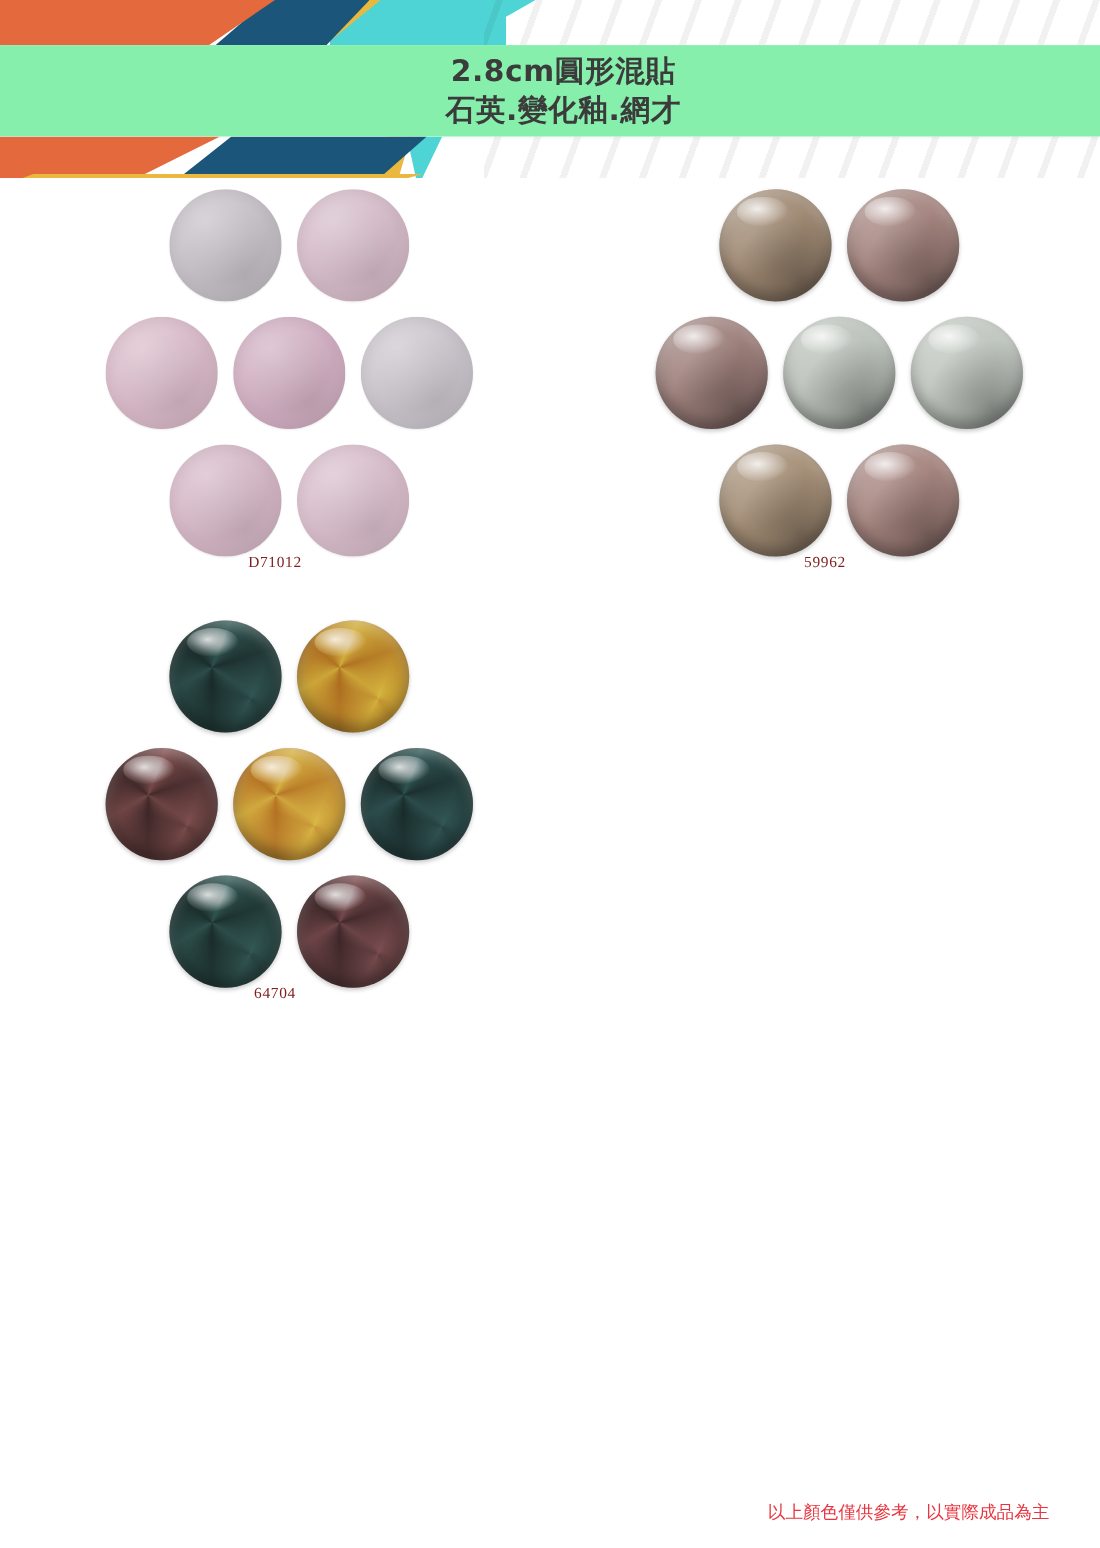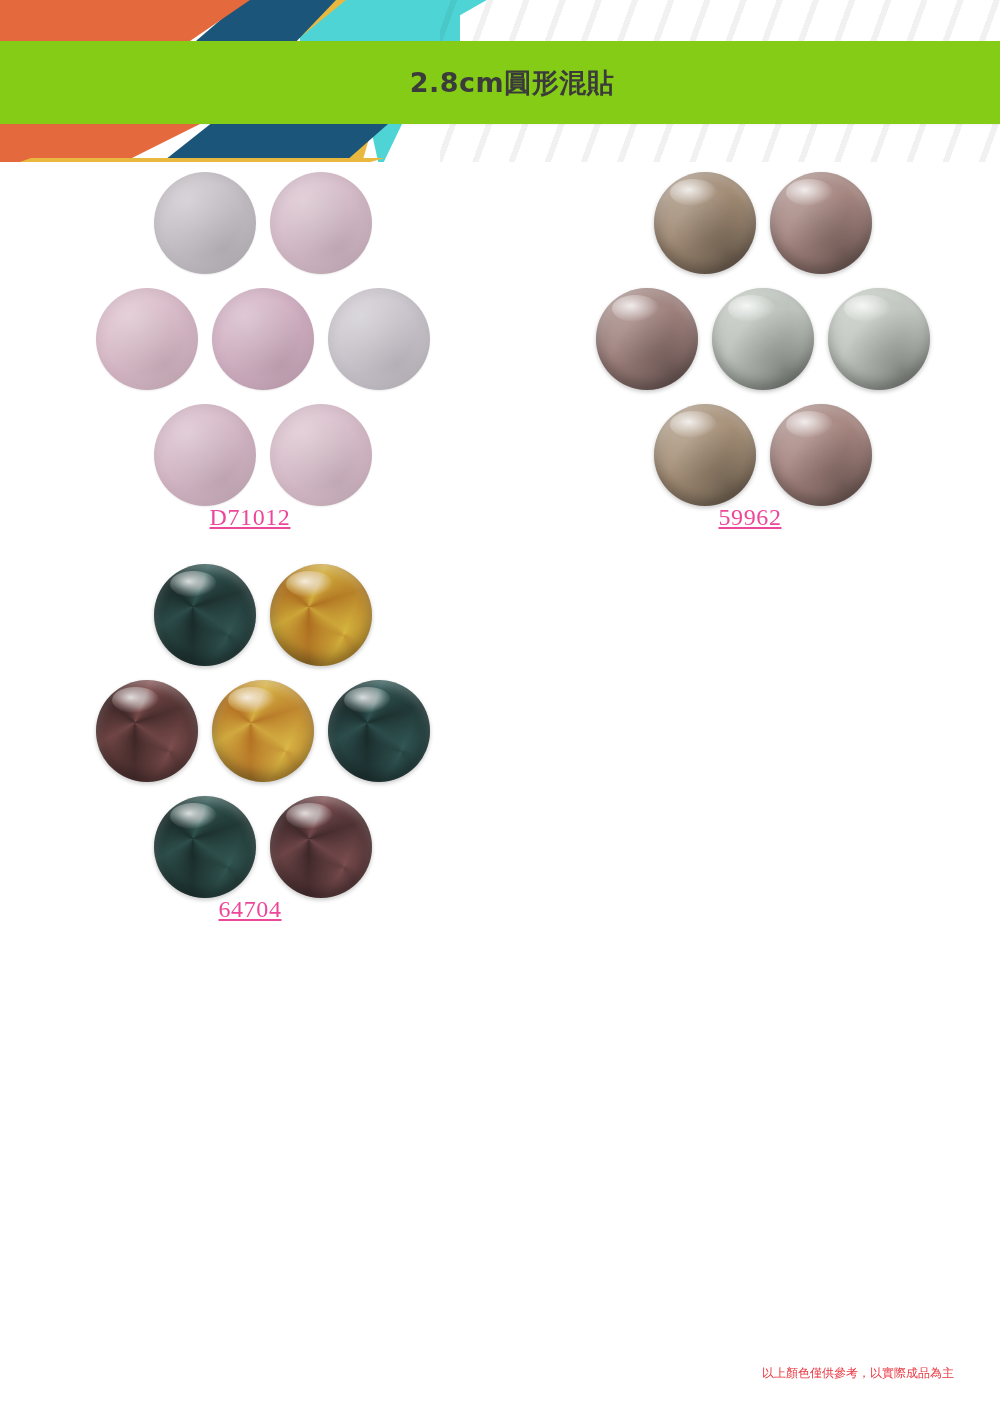--- a/index.html
+++ b/index.html
@@ -55,21 +55,21 @@
               clip-path:polygon(54% 0, 100% 0, 74% 100%, 66% 100%); }
 
   
   .b-goldline { position:absolute; left:20px; top:34px; width:365px; height:4px;
                 background:var(--c-gold);
                 clip-path:polygon(3% 0, 100% 0, 96% 100%, 0 100%); }
 
   
   .title-plate {
     position:absolute; left:0; top:41px; width:1000px; height:83px;
-    background:#84cc16;
+    background:#86efac;
     display:flex; flex-direction:column;
     align-items:center; justify-content:center;
     box-shadow:0 1px 2px rgba(0,0,0,.05);
     padding-left:24px;
   }
   .title-line {
     font-family:"DejaVu Sans", sans-serif;
     font-weight:bold;
     font-size:27px;
     line-height:35px;
@@ -143,58 +143,58 @@
     opacity:.55; mix-blend-mode:overlay;
     background-image:
       conic-gradient(from 20deg at 38% 42%, rgba(255,255,255,.55) 0deg, rgba(0,0,0,.45) 52deg, rgba(255,255,255,.4) 104deg, rgba(0,0,0,.4) 160deg, rgba(255,255,255,.5) 220deg, rgba(0,0,0,.42) 290deg, rgba(255,255,255,.5) 360deg),
       conic-gradient(from 140deg at 72% 70%, rgba(0,0,0,.4) 0deg, rgba(255,255,255,.45) 70deg, rgba(0,0,0,.38) 150deg, rgba(255,255,255,.4) 240deg, rgba(0,0,0,.36) 330deg, rgba(0,0,0,.36) 360deg);
     background-size:100% 100%, 100% 100%;
   }
 
   .code-label {
     margin-top:4px;
     font-family:"Liberation Serif", serif;
-    font-size:24px;
-    color:#ec4899;
+    font-size:14px;
+    color:#7f1d1d;
     letter-spacing:.6px;
-    text-decoration:underline;
   }
 
   
   .footer { position:absolute; left:0; bottom:0; width:1000px; height:60px; }
   .page-num {
     position:absolute; left:0; right:0; top:12px;
     text-align:center;
     font-family:"Liberation Serif", serif;
     font-weight:bold; font-size:24px; color:#000;
   }
   .disclaimer {
     position:absolute; right:46px; top:18px;
     font-family:Liberation Mono, monospace;
-    font-size:12px; color:var(--c-red); white-space:nowrap;
+    font-size:16px; color:var(--c-red); white-space:nowrap;
   }
 </style>
 </head>
 <body>
 
 <div class="page">
 
   <div class="banner">
 
     <div class="banner-strip strip-top">
       <div class="shp t-teal-wide"></div>
       <div class="shp t-teal"></div>
       <div class="shp t-gold"></div>
       <div class="shp t-navy"></div>
       <div class="shp t-orange"></div>
       <div class="hatch"></div>
     </div>
 
     <div class="title-plate">
       <div class="title-line">2.8cm圓形混貼</div>
+      <div class="title-line">石英.變化釉.網才</div>
     </div>
 
     <div class="banner-strip strip-bottom">
       <div class="shp b-teal"></div>
       <div class="shp b-gold"></div>
       <div class="shp b-navy"></div>
       <div class="shp b-orange"></div>
       <div class="b-goldline"></div>
       <div class="hatch"></div>
     </div>

